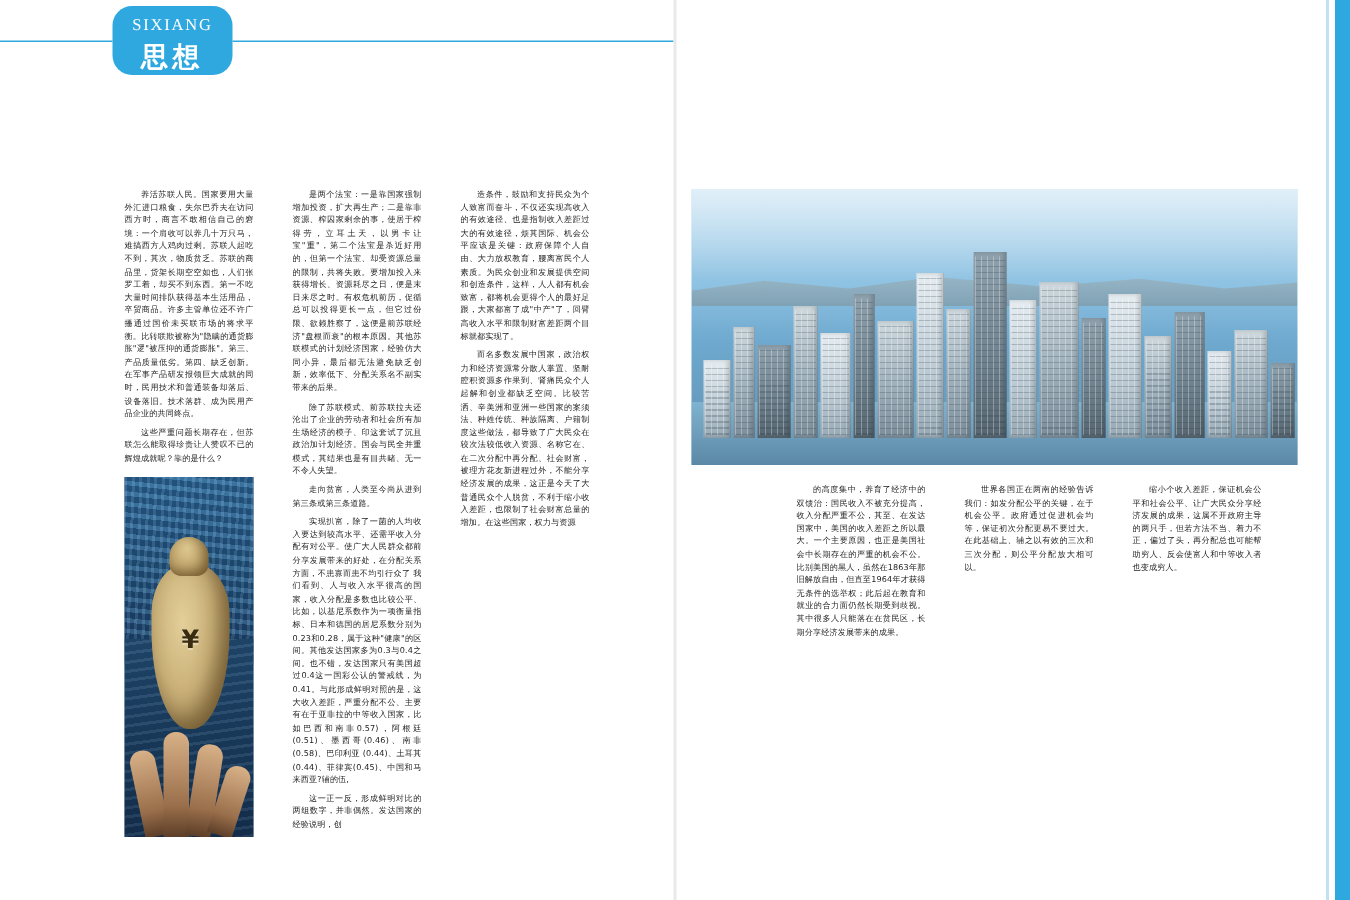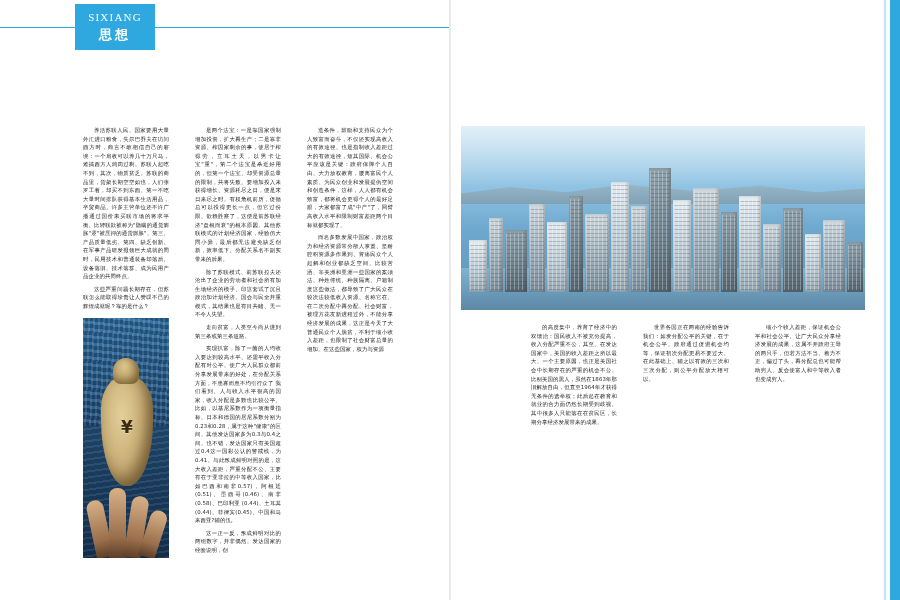--- a/index.html
+++ b/index.html
@@ -36,31 +36,32 @@
     height: 50px;
     background: #ffffff;
   }
   .logo-box {
     position: absolute;
     left: 75px; top: 4px;
     width: 80px; height: 46px;
     background: #2fa8e0;
     color: #ffffff;
     text-align: center;
+    border-radius: 13px;
   }
   .logo-box .latin {
     display: block;
     font-size: 11px;
     letter-spacing: 1.2px;
     margin-top: 7px;
     font-family: "Liberation Serif", serif;
   }
   .logo-box .cn {
     display: block;
-    font-size: 13px;
+    font-size: 18px;
     letter-spacing: 3px;
     margin-top: 3px;
     font-weight: bold;
   }
   .rule-top-left {
     position: absolute;
     left: 0; top: 27px;
     width: 75px; height: 1px;
     background: #2fa8e0;
   }

